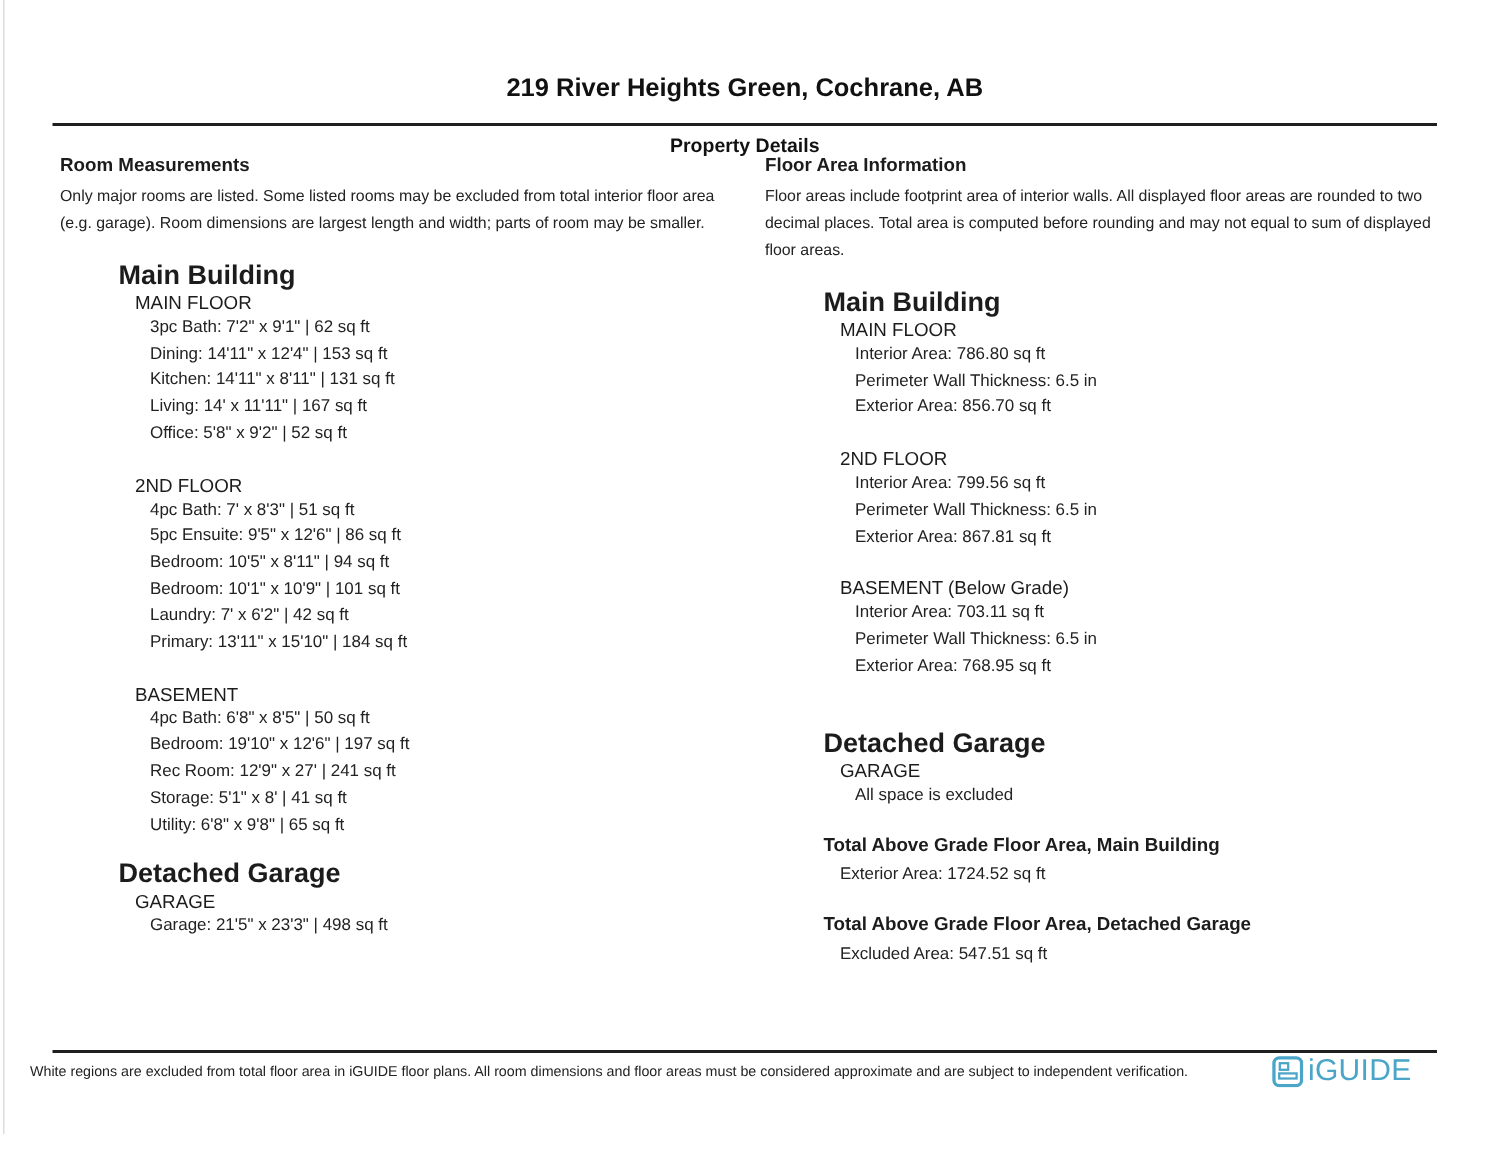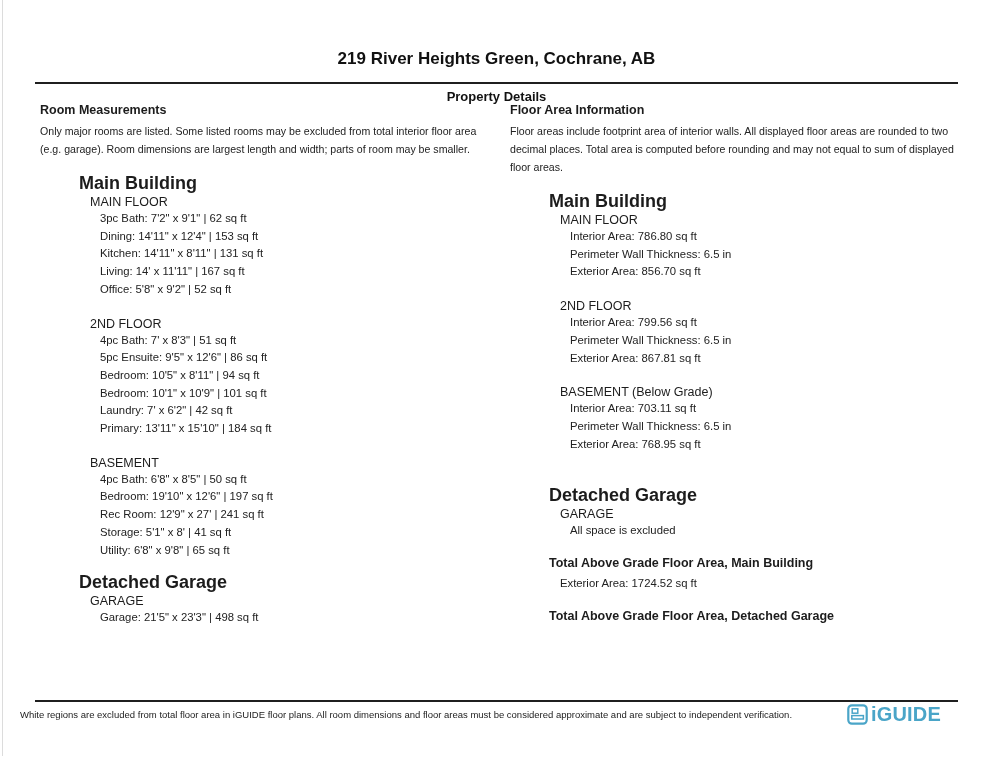--- a/index.html
+++ b/index.html
@@ -130,31 +130,32 @@
           </div>
         </div>
       </div>
     <div id="fa-totals">
         <div class="total">
           <div class="total-heading">Total Above Grade Floor Area, Main Building</div>
           <div class="total-value">Exterior Area: 1724.52 sq ft</div>
         </div>
         <div class="total">
           <div class="total-heading">Total Above Grade Floor Area, Detached Garage</div>
+          <div class="total-value">Excluded Area: 547.51 sq ft</div>
         </div>
       </div>
   </section>
 
   <footer class="footer">
     <hr class="footer-rule">
     <div class="disclaimer">White regions are excluded from total floor area in iGUIDE floor plans. All room dimensions and floor areas must be considered approximate and are subject to independent verification.</div>
     <div class="logo">
       <span style="display:inline-flex;">
         <svg width="21" height="21" viewBox="0 0 21 21">
           <rect x="1.3" y="1.3" width="18.4" height="18.4" rx="3.6" fill="none" stroke="#4AA5C8" stroke-width="2.2"></rect>
           <rect x="5.2" y="4.8" width="5.6" height="4.4" fill="none" stroke="#4AA5C8" stroke-width="1.5"></rect>
           <rect x="4.8" y="11.6" width="11.6" height="3.4" fill="none" stroke="#4AA5C8" stroke-width="1.5"></rect>
         </svg>
       </span>
-      <span class="logo-text" style="color: rgb(74, 165, 200); font-weight: bold;">iGUIDE</span>
+      <span class="logo-text" style="color: rgb(74, 165, 200);">iGUIDE</span>
     </div>
   </footer>
 </div>
 
 </body></html>

